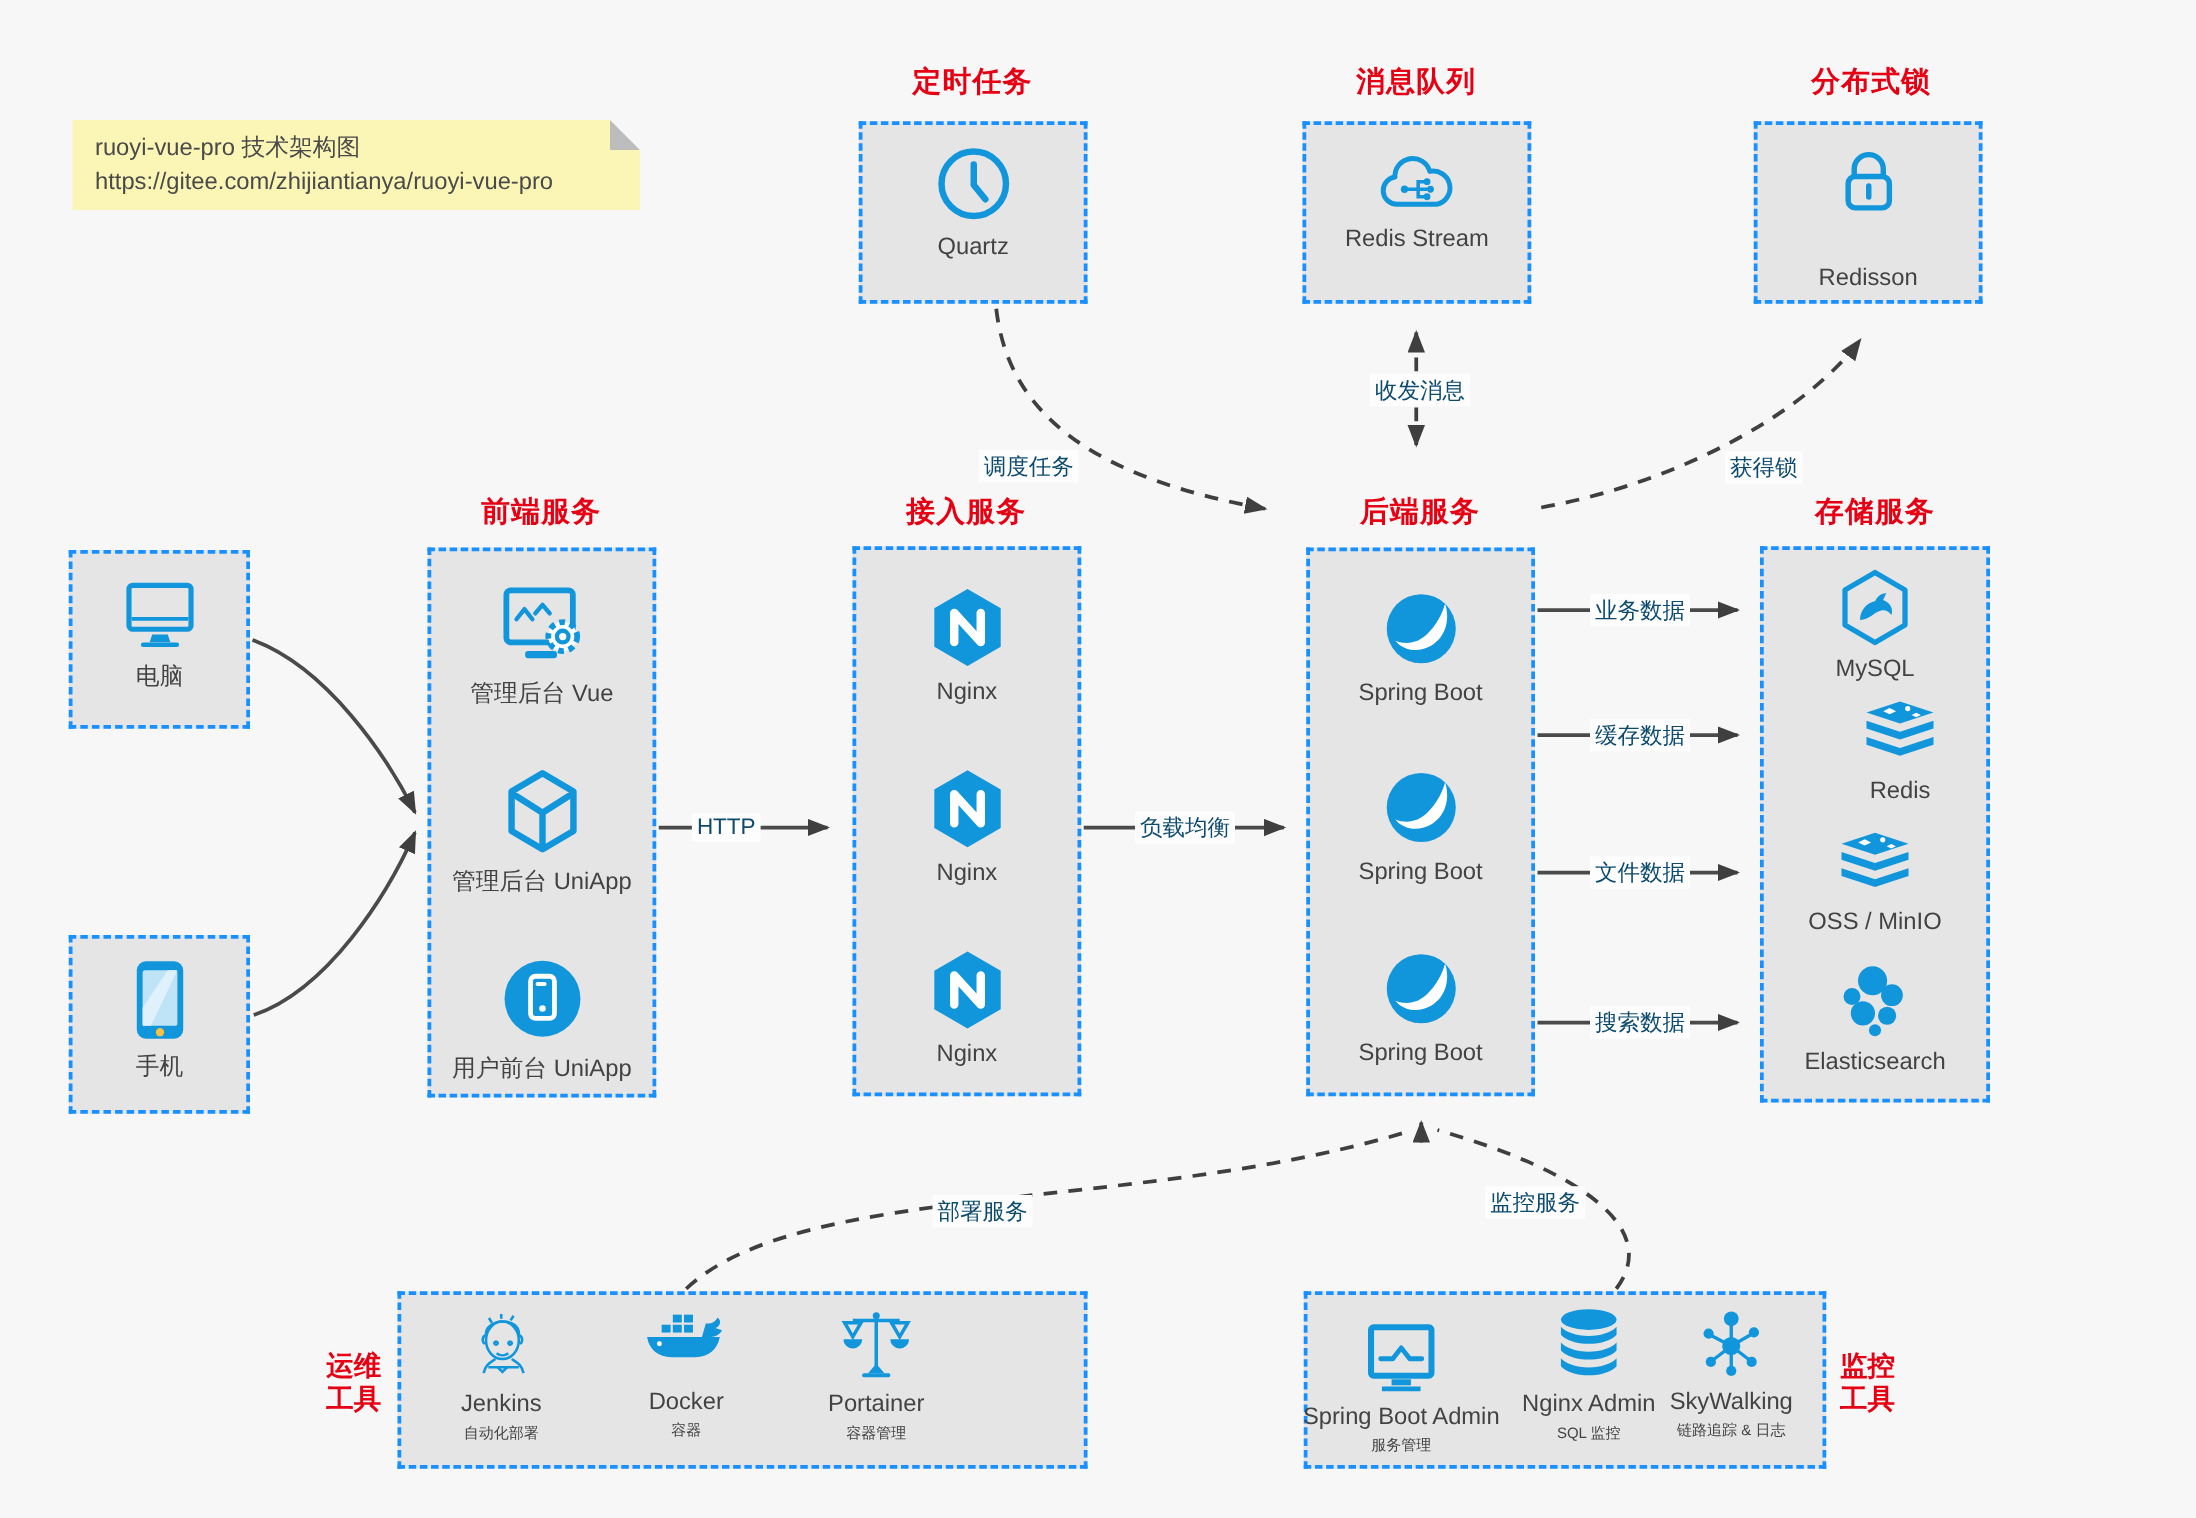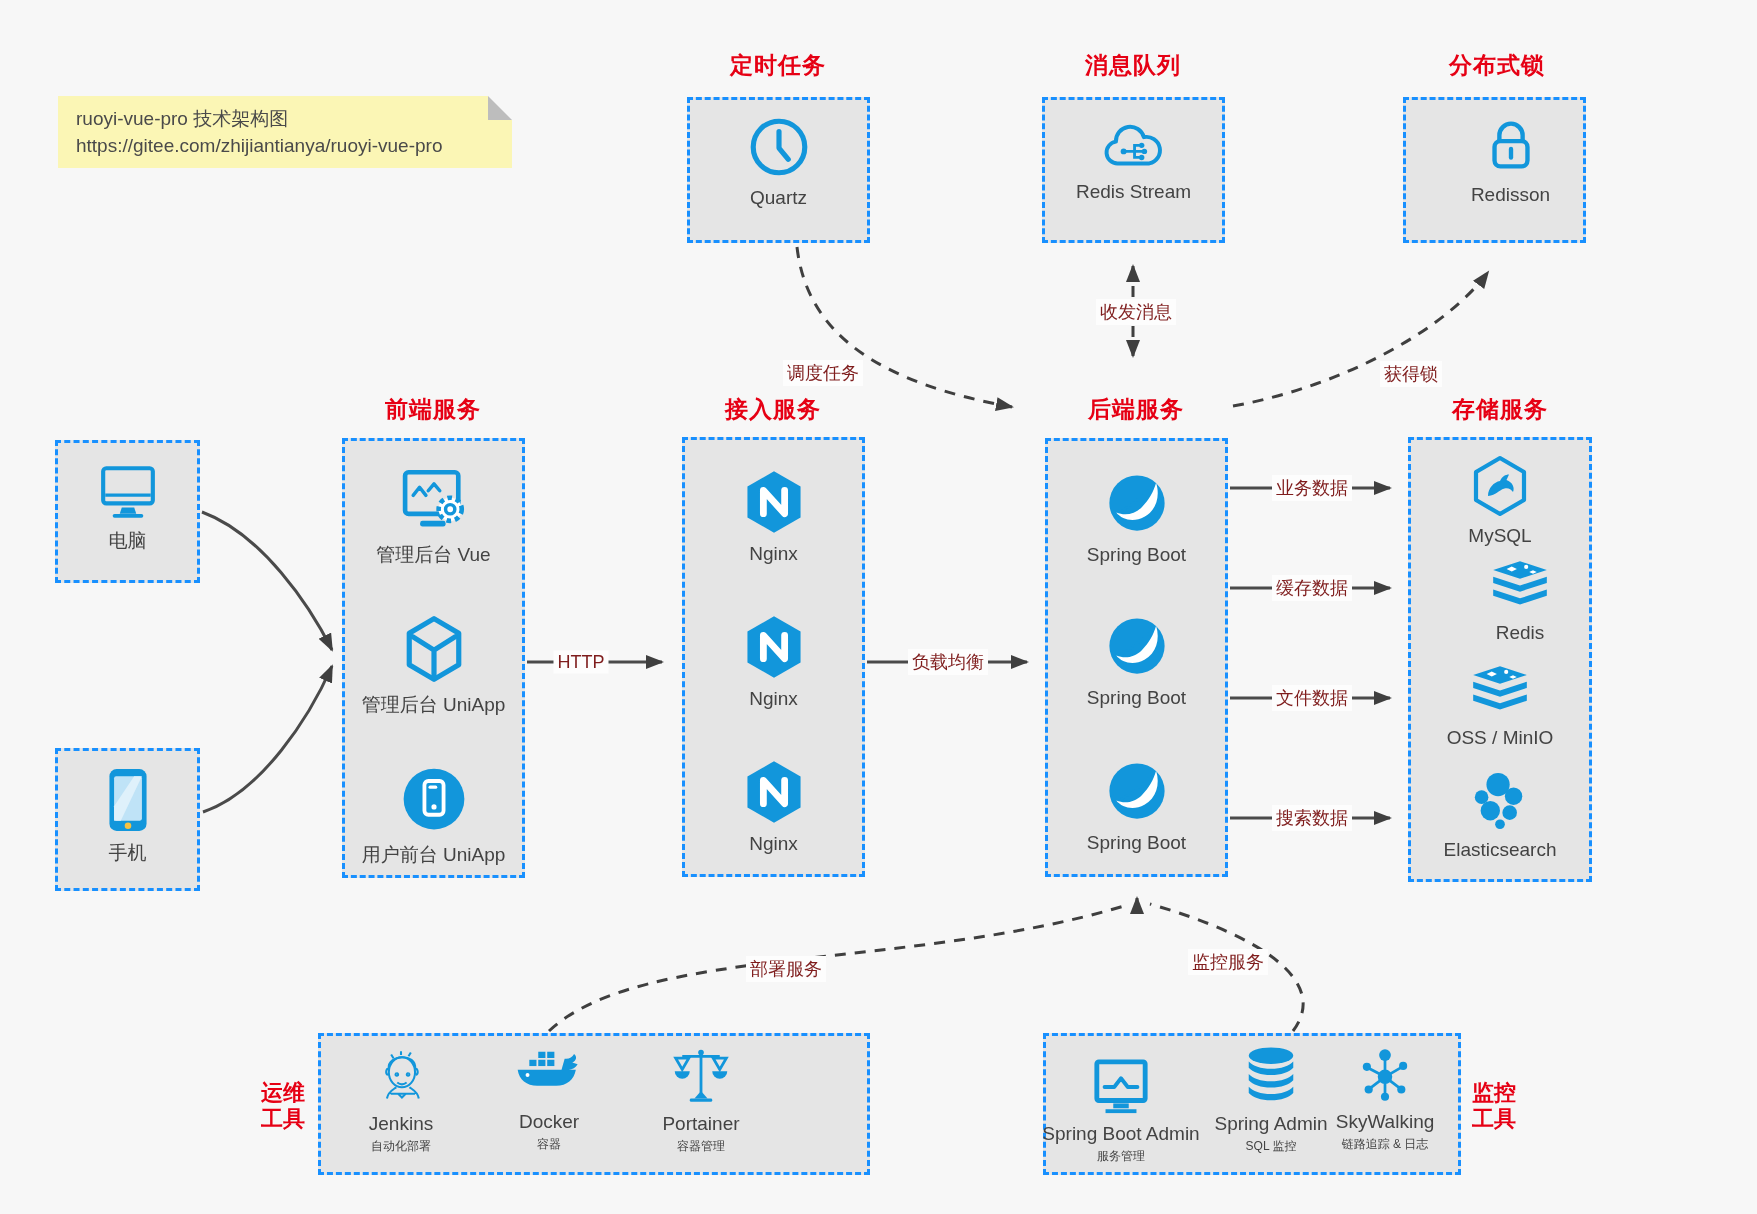--- a/index.html
+++ b/index.html
@@ -9,21 +9,21 @@
   body{font-family:"Liberation Sans","DejaVu Sans",sans-serif;background:#f7f7f7;}
   .canvas{position:relative;width:1757px;height:1214px;background:#f7f7f7;overflow:hidden;}
   svg.wires{position:absolute;left:0;top:0;width:1757px;height:1214px;pointer-events:none;}
   .dashed-box{position:absolute;border:3px dashed var(--blue);background:#e5e5e5;box-sizing:border-box;}
   .sec-title{position:absolute;transform:translateX(-50%);color:var(--red);font-weight:bold;font-size:23px;white-space:nowrap;letter-spacing:1px;}
   .side-title{position:absolute;transform:translateX(-50%);color:var(--red);font-weight:bold;font-size:22px;line-height:26px;text-align:center;white-space:pre-line;}
   .node{position:absolute;display:flex;flex-direction:column;align-items:center;}
   .node .ic{display:flex;align-items:center;justify-content:center;}
   .nlabel{font-size:19px;color:var(--ink);white-space:nowrap;margin-top:7px;}
   .nlabel2{font-size:12px;color:var(--ink);white-space:nowrap;margin-top:3px;}
-  .edge-label{position:absolute;transform:translate(-50%,-50%);background:#fdfdfd;color:#7f1d1d;font-size:18px;padding:1px 4px;white-space:nowrap;}
+  .edge-label{position:absolute;transform:translate(-50%,-50%);background:#fdfdfd;color:#0c4a6e;font-size:18px;padding:1px 4px;white-space:nowrap;}
   .note{position:absolute;left:58px;top:96px;width:454px;height:72px;background:#fbf6b5;color:#4a4a4a;font-size:19px;line-height:27px;padding:9px 0 0 18px;box-sizing:border-box;}
   .note .fold{position:absolute;top:0;right:0;width:0;height:0;border-top:24px solid #f7f7f7;border-left:24px solid #bdbdbd;}
 </style>
 </head>
 <body>
 
 <div class="canvas">
 
   <svg class="wires">
     <defs>
@@ -90,21 +90,21 @@
               <circle cx="41.5" cy="28" r="2.5"></circle>
               <circle cx="39" cy="33.5" r="2.5"></circle>
             </g>
           </svg>
       </span>
       <span class="nlabel">Redis Stream</span>
     </div>
   </div>
 
   <div class="dashed-box" style="left:1403px;top:97px;width:183px;height:146px;">
-    <div class="node" style="left:16px;top:13px;width:177px;">
+    <div class="node" style="left:0;top:13px;width:177px;gap:28px;">
       <span class="ic">
         <svg width="62" height="64" viewBox="0 0 64 64">
             <path d="M20 28 v-6 a12 12 0 0 1 24 0 v6" fill="none" stroke="#1296db" stroke-width="4.5"></path>
             <rect x="15" y="28" width="34" height="26" rx="6" fill="none" stroke="#1296db" stroke-width="4.5"></rect>
             <path d="M32 36 v9" stroke="#1296db" stroke-width="4.5" stroke-linecap="round"></path>
           </svg>
       </span>
       <span class="nlabel">Redisson</span>
     </div>
   </div>
@@ -372,21 +372,21 @@
     </div>
     <div class="node" style="left:150px;top:10px;width:150px;">
       <span class="ic">
         <svg width="56" height="60" viewBox="0 0 56 62" fill="#1296db">
             <ellipse cx="28" cy="10" rx="23" ry="8.5"></ellipse>
             <path d="M5 16 c4 4.6 12.6 7.5 23 7.5 s19-2.9 23-7.5 v6.5 c-4 4.6-12.6 7.5-23 7.5 s-19-2.9-23-7.5 z"></path>
             <path d="M5 29 c4 4.6 12.6 7.5 23 7.5 s19-2.9 23-7.5 v6.5 c-4 4.6-12.6 7.5-23 7.5 s-19-2.9-23-7.5 z"></path>
             <path d="M5 42 c4 4.6 12.6 7.5 23 7.5 s19-2.9 23-7.5 v6.5 c-4 4.6-12.6 7.5-23 7.5 s-19-2.9-23-7.5 z"></path>
           </svg>
       </span>
-      <span class="nlabel">Spring Admin</span>
+      <span class="nlabel">Nginx Admin</span>
       <span class="nlabel2">SQL 监控</span>
     </div>
     <div class="node" style="left:264px;top:10px;width:150px;">
       <span class="ic">
         <svg width="58" height="58" viewBox="0 0 64 64">
             <g stroke="#1296db" stroke-width="3">
               <path d="M32 34 L32 12 M32 34 L13 24 M32 34 L51 23 M32 34 L15 47 M32 34 L49 47 M32 34 L32 55"></path>
             </g>
             <g fill="#1296db">
               <circle cx="32" cy="34" r="8"></circle>

